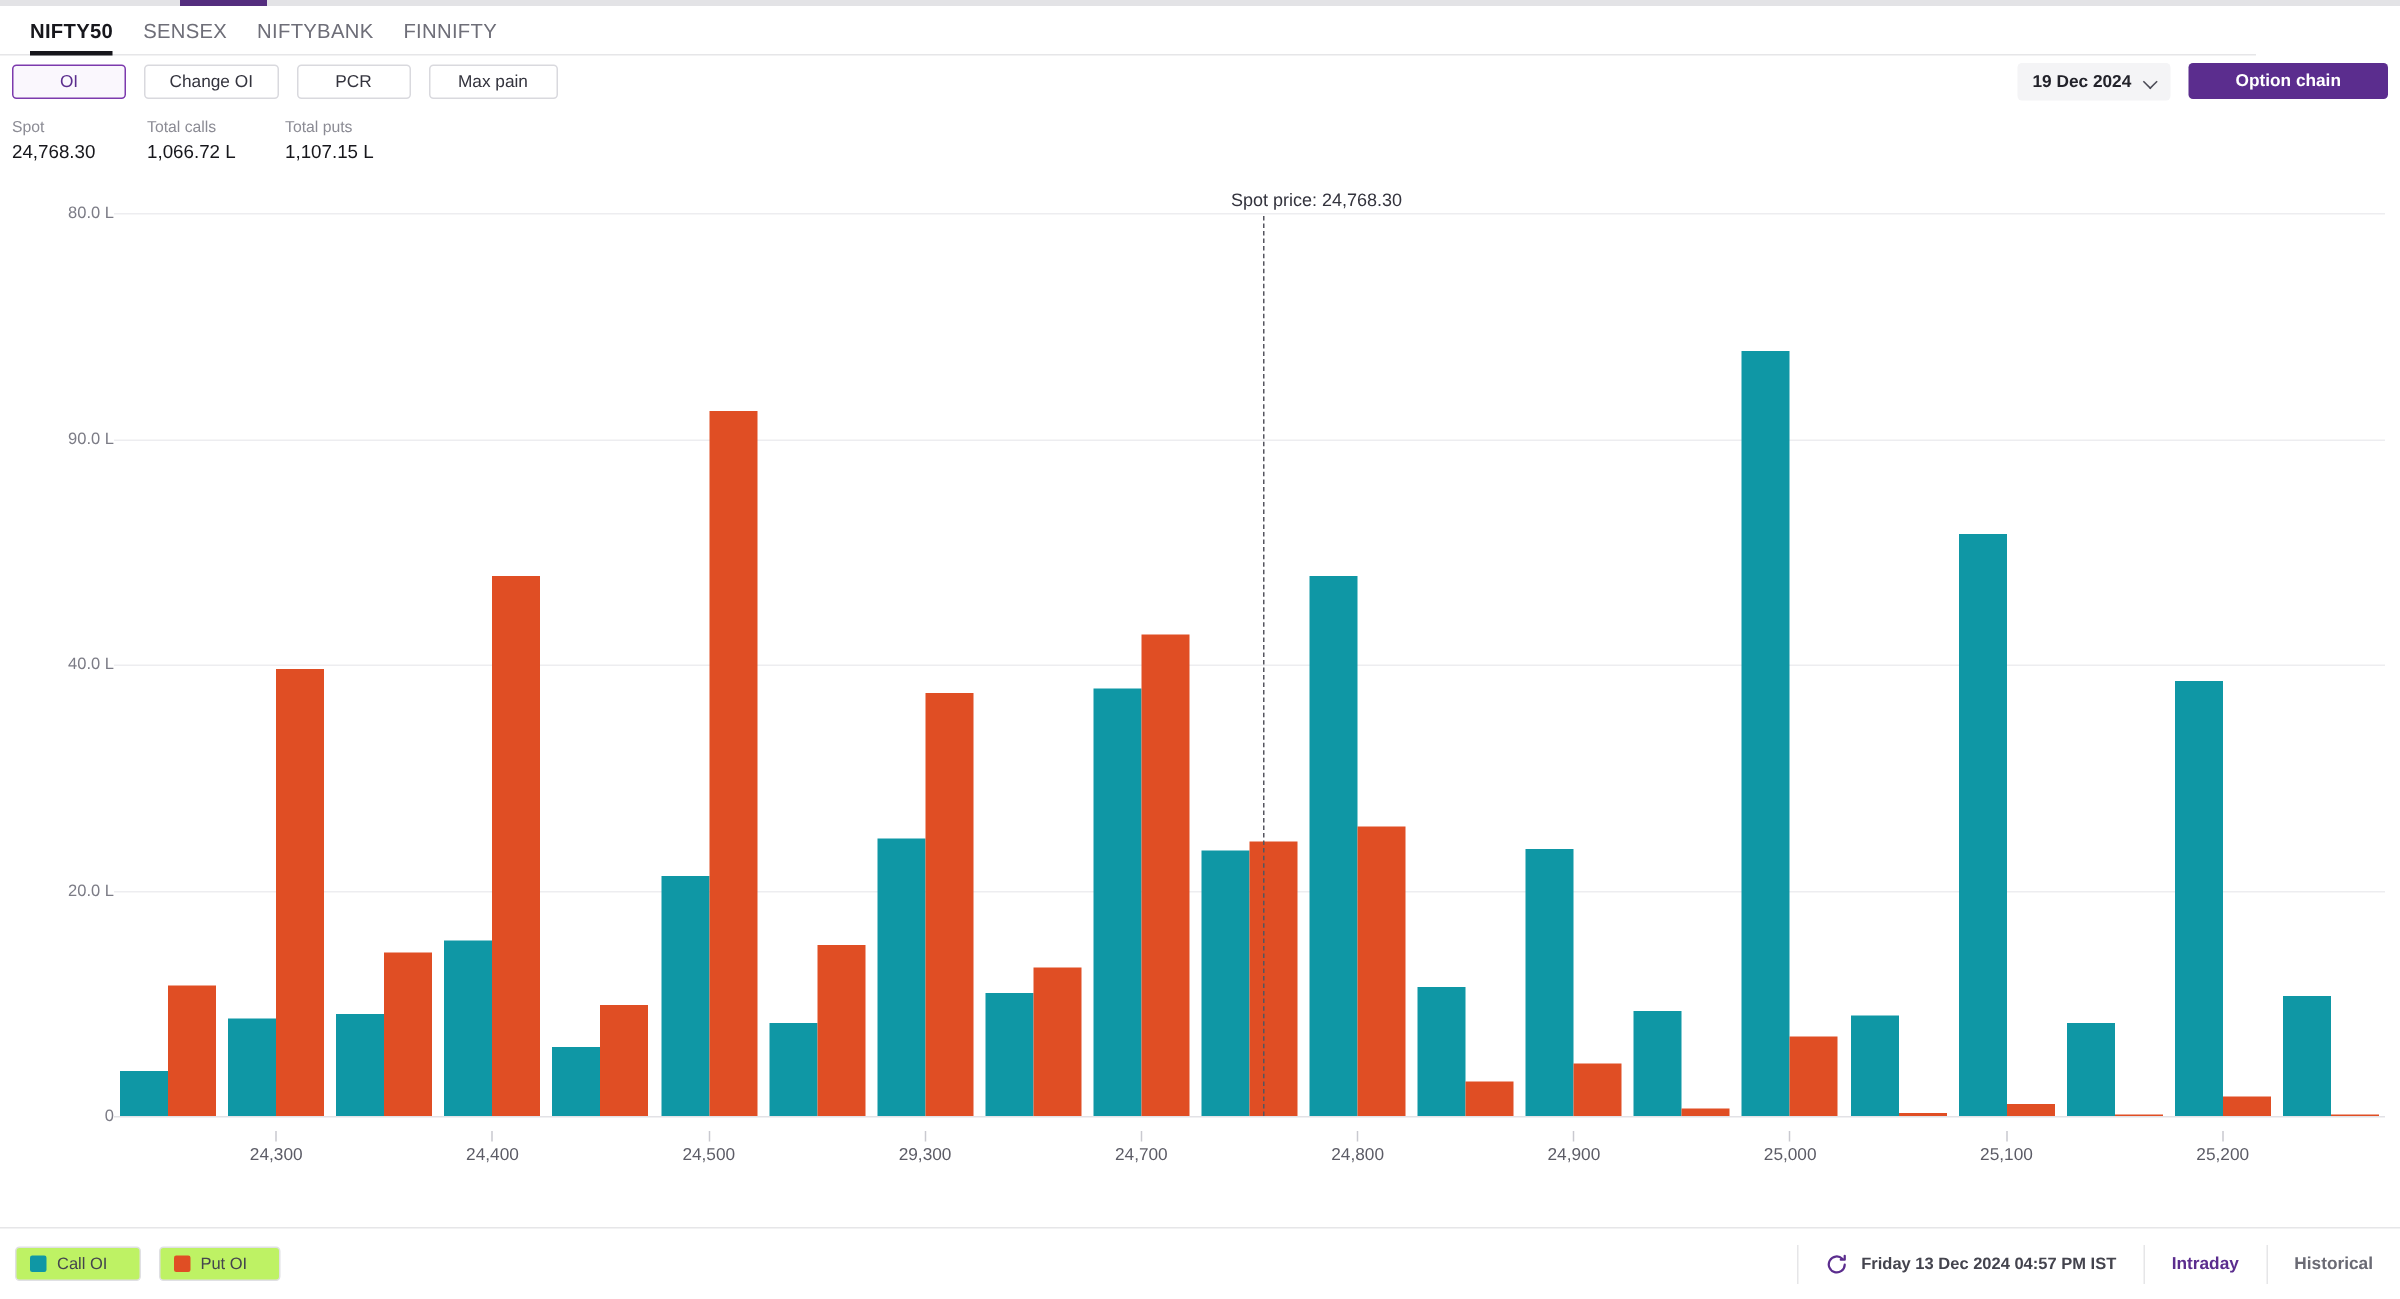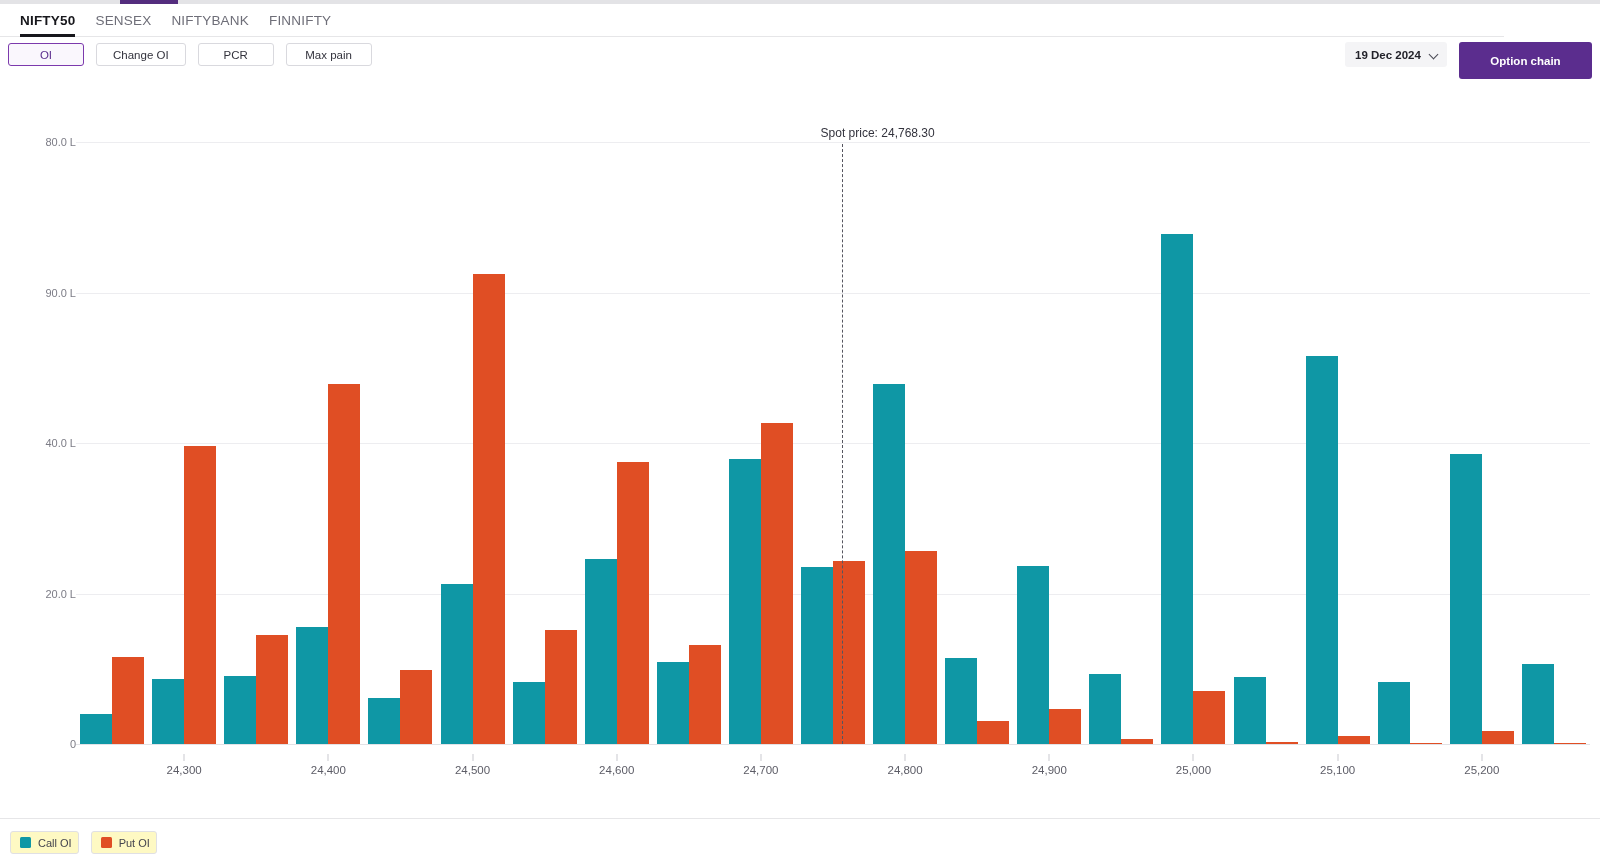--- a/index.html
+++ b/index.html
@@ -61,21 +61,21 @@
     padding: 0 8px 0 10px; cursor: pointer;
   }
   .expiry-select .txt { font-size: 11.5px; color: #22222a; font-weight: bold; }
   .chev { width: 9px; height: 9px; position: relative; }
   .chev::before {
     content: ""; position: absolute; left: 0; top: 1px;
     width: 6px; height: 6px; border-right: 1.4px solid #4a4a55;
     border-bottom: 1.4px solid #4a4a55; transform: rotate(45deg);
   }
   .optionchain-btn {
-    position: absolute; top: 42px; left: 1459px; width: 133px; height: 37px;
+    position: absolute; top: 42px; left: 1459px; width: 133px; height: 24px;
     background: #5b2d8e; border: none; border-radius: 3px; color: #fff;
     font-size: 11.5px; font-weight: bold; cursor: pointer;
     font-family: "Liberation Sans", sans-serif;
   }
 
   
   .stats { position: absolute; top: 78px; left: 8px; display: flex; }
   .stat { margin-right: 0; }
   .stat-label { font-size: 10.5px; color: #8b8b94; line-height: 14px; }
   .stat-value { font-size: 12.5px; color: #17171c; line-height: 18px; }
@@ -125,22 +125,22 @@
     font-size: 12px; color: #33333d; white-space: nowrap;
   }
 
   
   .footer {
     position: absolute; left: 0; bottom: 0; width: 1600px; height: 48px;
     border-top: 1px solid #e6e6e8; display: flex; align-items: center;
   }
   .legend { display: flex; gap: 12px; margin-left: 10px; }
   .legend-item {
-    display: flex; align-items: center; gap: 7px; height: 23px; padding: 0 6px 0 9px;
-    border: 1px solid #e0e0e4; border-radius: 3px; background: #fef9c3; cursor: pointer;
+    display: flex; align-items: center; gap: 7px; height: 23px; padding: 0 21px 0 9px;
+    border: 1px solid #e0e0e4; border-radius: 3px; background: #bef264; cursor: pointer;
   }
   .swatch { width: 11px; height: 11px; border-radius: 1.5px; }
   .legend-txt { font-size: 11px; color: #44444e; }
 
   .footer-right {
     margin-left: auto; display: flex; align-items: center; height: 48px;
   }
   .fdiv { width: 1px; height: 26px; background: #e6e6e8; }
   .refresh-wrap { display: flex; align-items: center; gap: 9px; padding: 0 18px; }
   .refresh-icon { width: 15px; height: 15px; color: #5b2d8e; display: block; }
@@ -174,20 +174,34 @@
       <button class="pill wide">Max pain</button>
     </div>
 
   <div class="expiry-select">
     <span class="txt">19 Dec 2024</span>
     <span class="chev"></span>
   </div>
 
   <button class="optionchain-btn">Option chain</button>
 
+  <div class="stats" id="stats">
+      <div class="stat">
+        <div class="stat-label">Spot</div>
+        <div class="stat-value">24,768.30</div>
+      </div>
+      <div class="stat">
+        <div class="stat-label">Total calls</div>
+        <div class="stat-value">1,066.72 L</div>
+      </div>
+      <div class="stat">
+        <div class="stat-label">Total puts</div>
+        <div class="stat-value">1,107.15 L</div>
+      </div>
+    </div>
 
   <div class="chart-area">
     <div id="gridlines">
         <div class="gridline zero" style="top: 626px;"></div>
         <div class="ylabel" style="top: 626px;">0</div>
         <div class="gridline" style="top: 475.5px;"></div>
         <div class="ylabel" style="top: 475.5px;">20.0 L</div>
         <div class="gridline" style="top: 325px;"></div>
         <div class="ylabel" style="top: 325px;">40.0 L</div>
         <div class="gridline" style="top: 174.5px;"></div>
@@ -294,21 +308,21 @@
             <div class="xtxt">24,400</div>
           </div>
           <div class="xslot"></div>
           <div class="xslot">
             <div class="xtick"></div>
             <div class="xtxt">24,500</div>
           </div>
           <div class="xslot"></div>
           <div class="xslot">
             <div class="xtick"></div>
-            <div class="xtxt">24,600</div>
+            <div class="xtxt">29,300</div>
           </div>
           <div class="xslot"></div>
           <div class="xslot">
             <div class="xtick"></div>
             <div class="xtxt">24,700</div>
           </div>
           <div class="xslot"></div>
           <div class="xslot">
             <div class="xtick"></div>
             <div class="xtxt">24,800</div>
@@ -344,15 +358,29 @@
     <div class="legend" id="legend">
         <div class="legend-item">
           <span class="swatch" style="background: rgb(15, 151, 165);"></span>
           <span class="legend-txt">Call OI</span>
         </div>
         <div class="legend-item">
           <span class="swatch" style="background: rgb(224, 78, 36);"></span>
           <span class="legend-txt">Put OI</span>
         </div>
       </div>
+    <div class="footer-right">
+      <div class="fdiv"></div>
+      <div class="refresh-wrap">
+        <svg class="refresh-icon" viewBox="0 0 24 24" fill="none" stroke="currentColor" stroke-width="2.4" stroke-linecap="round" stroke-linejoin="round">
+          <path d="M20.5 13a8.5 8.5 0 1 1-2.6-6.4"></path>
+          <polyline points="20.5 3.5 20.5 7.6 16.3 7.6"></polyline>
+        </svg>
+        <span class="stamp">Friday 13 Dec 2024 04:57 PM IST</span>
+      </div>
+      <div class="fdiv"></div>
+      <div class="fmode active">Intraday</div>
+      <div class="fdiv"></div>
+      <div class="fmode">Historical</div>
+    </div>
   </div>
 
 </div>
 
 </body></html>

